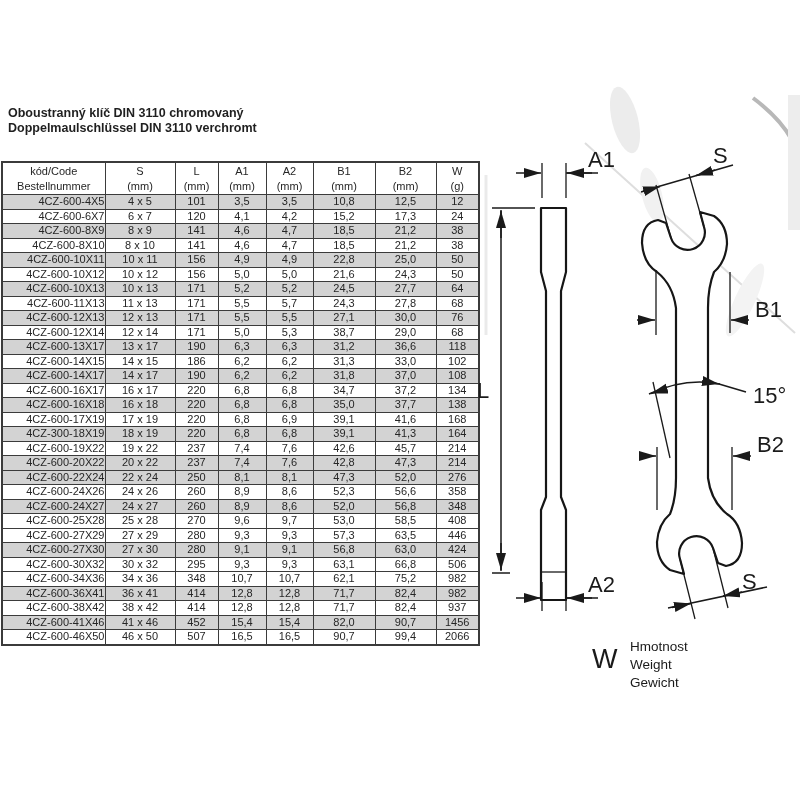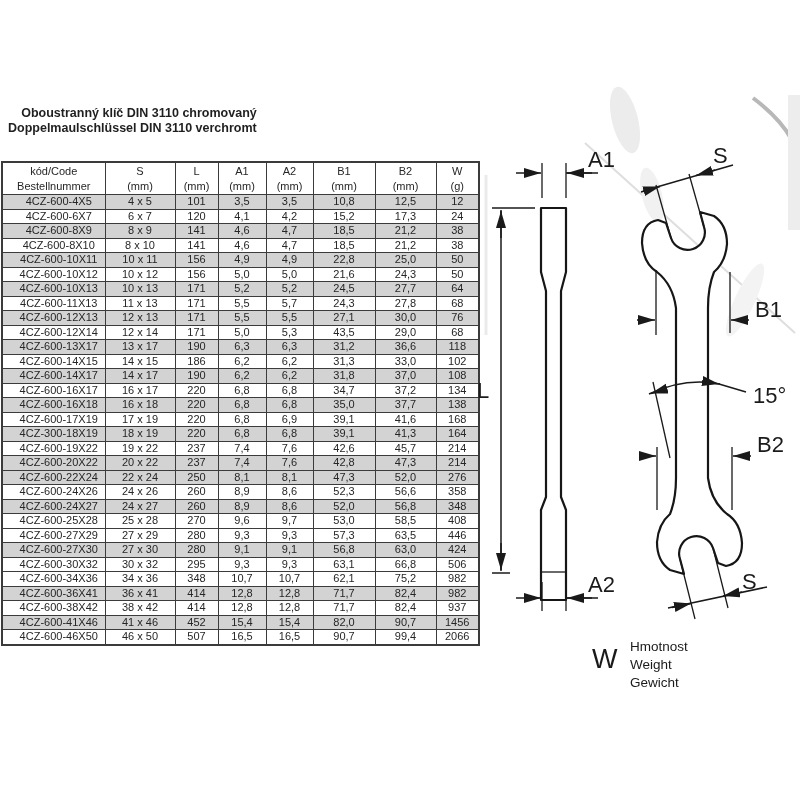--- a/index.html
+++ b/index.html
@@ -6,35 +6,34 @@
   body{
     width:800px;height:800px;position:relative;overflow:hidden;
     background:#ffffff;
     font-family:"Liberation Sans", sans-serif;
   }
   #watermark{position:absolute;left:0;top:0;z-index:0;}
   #titles{
     position:absolute;left:8px;top:106px;z-index:2;
     font-size:12.5px;font-weight:bold;line-height:14.9px;color:#1f1f1f;
     white-space:nowrap;
-    text-align:right;
   }
   #spec-table{
     position:absolute;left:1px;top:161px;z-index:2;
     border-collapse:collapse;table-layout:fixed;width:478px;
     font-size:11px;color:#262626;background:transparent;
   }
   #spec-table th,#spec-table td{
     border:1px solid #3b3b3b;padding:0;text-align:center;
     overflow:hidden;white-space:nowrap;font-weight:normal;
   }
   #spec-table{border:2px solid #3b3b3b;}
   #spec-table th{height:31px;line-height:15px;background:#ffffff;}
   #spec-table td{height:13.5px;line-height:13.5px;background:#ffffff;}
-  #spec-table td.c0{text-align:center;padding-left:10px;}
+  #spec-table td.c0{text-align:right;padding-left:10px;}
   #spec-table tr.alt td{background:var(--rowalt,#d3d3d3);}
   #diagram{position:absolute;left:470px;top:130px;z-index:2;}
   #diagram text{font-family:"Liberation Sans", sans-serif;fill:#1a1a1a;}
   .dim{stroke:#1a1a1a;stroke-width:1.5;fill:none;}
   .thin{stroke:#1a1a1a;stroke-width:1.3;fill:none;}
   .outline{stroke:#161616;stroke-width:2.2;fill:#ffffff;stroke-linejoin:round;}
   .lbl{font-size:22px;}
   .wbig{font-size:27px;}
   .wsmall{font-size:13.5px;}
 </style>
@@ -193,21 +192,21 @@
         <td class="c5">27,1</td>
         <td class="c6">30,0</td>
         <td class="c7">76</td>
       </tr>
       <tr>
         <td class="c0">4CZ-600-12X14</td>
         <td class="c1">12 x 14</td>
         <td class="c2">171</td>
         <td class="c3">5,0</td>
         <td class="c4">5,3</td>
-        <td class="c5">43,5</td>
+        <td class="c5">38,7</td>
         <td class="c6">29,0</td>
         <td class="c7">68</td>
       </tr>
       <tr class="alt">
         <td class="c0">4CZ-600-13X17</td>
         <td class="c1">13 x 17</td>
         <td class="c2">190</td>
         <td class="c3">6,3</td>
         <td class="c4">6,3</td>
         <td class="c5">31,2</td>

